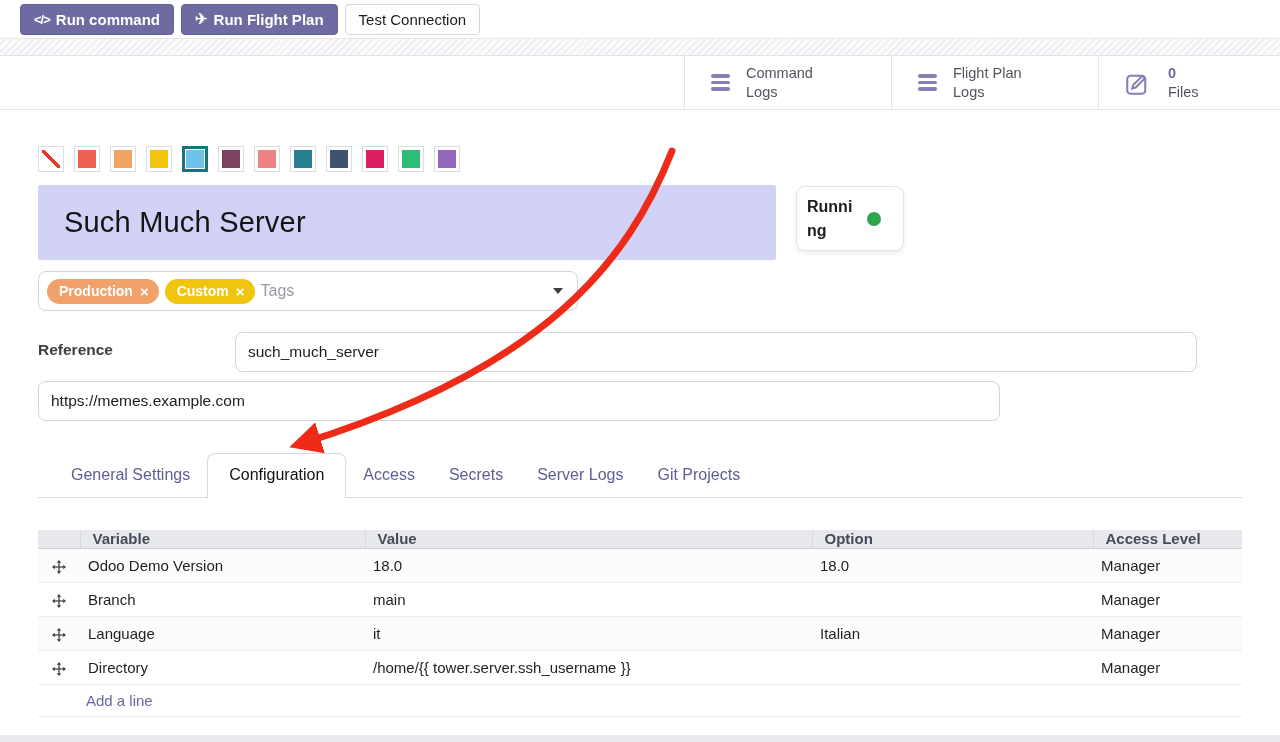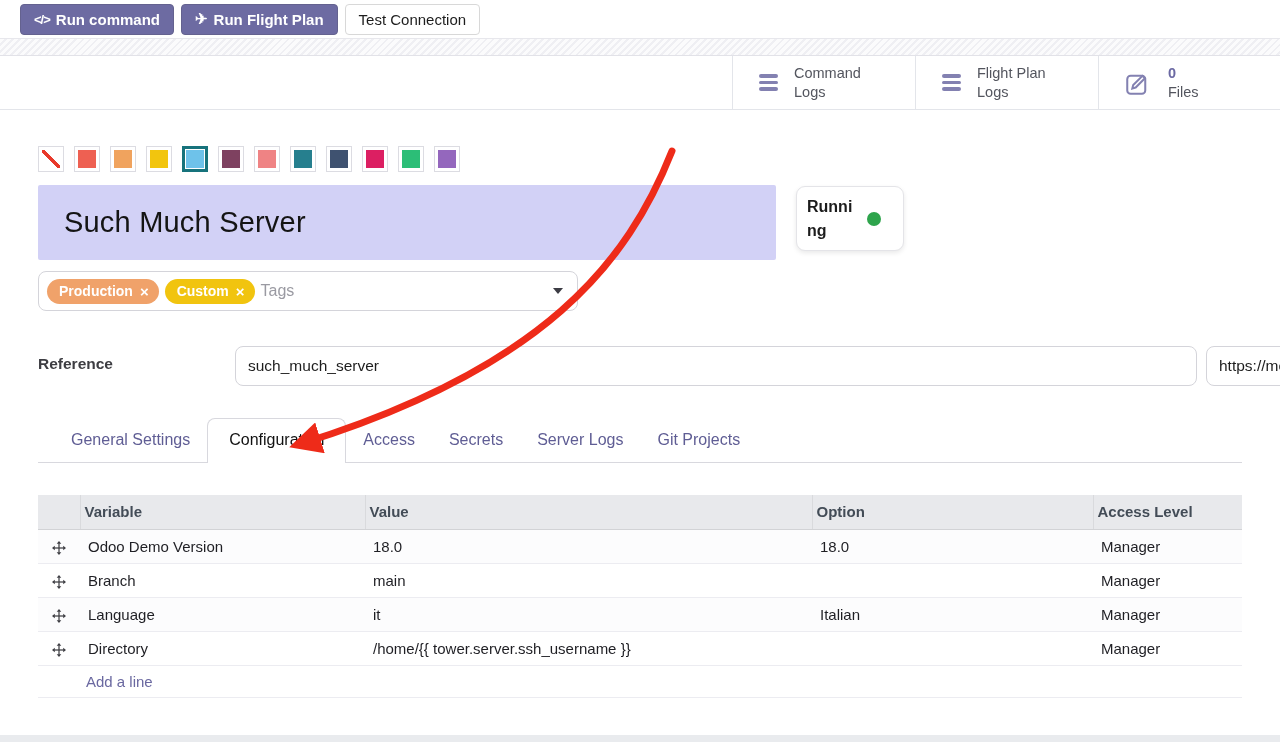--- a/index.html
+++ b/index.html
@@ -14,21 +14,21 @@
   .btn-primary { background:#6d6ba2; color:#fff; border-color:#64628f; }
   .btn-light { background:#fff; color:#1d1d1d; border:1px solid #d8d8d8; font-weight:normal; font-size:15px; }
   .code-ic { font-weight:bold; font-size:13px; letter-spacing:-1px; }
   .plane-ic { font-size:15px; }
 
   
   .hatch { height:18px; border-top:1px solid #e7e7ec; border-bottom:1px solid #e2e2e8;
     background:repeating-linear-gradient(135deg,#fbfbfc 0 3px,#efeff3 3px 5px); }
 
   
-  .headerbar { height:54px; background:#fff; border-bottom:1px solid #e3e5ea; display:flex; justify-content:flex-end; }
+  .headerbar { height:54px; background:#fff; border-bottom:1px solid #e3e5ea; display:flex; justify-content:flex-end;gap:24px; }
   .stat-cell { display:flex; align-items:center; gap:16px; width:183px; padding-left:26px;
     border-left:1px solid #e3e5ea; cursor:pointer; }
   .stat-cell:last-child { width:182px; }
   .ham { display:flex; flex-direction:column; gap:3px; }
   .ham i { display:block; width:19px; height:3.5px; background:#8381b1; border-radius:2px; }
   .stat-text { font-size:14.5px; color:#53555e; line-height:1.3; }
   .stat-num { color:#6b69a3; font-weight:bold; }
   .edit-svg { width:27px; height:27px; stroke:#8381b1; fill:none; stroke-width:1.8; }
 
   
@@ -56,37 +56,37 @@
   .tags-box { margin-top:11px; width:540px; height:40px; border:1px solid #d4d4da; border-radius:8px;
     display:flex; align-items:center; padding:0 14px 0 8px; gap:6px; }
   .tag-pill { display:inline-flex; align-items:center; gap:7px; height:25px; padding:0 10px 0 12px;
     border-radius:999px; color:#fff; font-size:14px; font-weight:bold; cursor:default; }
   .tag-x { font-weight:bold; font-size:15px; cursor:pointer; line-height:1; }
   .tags-ph { color:#9a9aa2; font-size:16px; }
   .caret { margin-left:auto; width:0; height:0; border-left:5px solid transparent;
     border-right:5px solid transparent; border-top:6px solid #3c3c44; cursor:pointer; }
 
   
-  .fields { margin-top:35px; display:flex; flex-direction:row; gap:9px; }
+  .fields { margin-top:21px; display:flex; flex-direction:column; gap:9px; }
   .field-row { display:flex; align-items:flex-start; }
   .field-label { width:197px; font-size:15.5px; font-weight:bold; color:#3d3d42; padding-top:9px; }
   .field-input { width:962px; height:40px; border:1px solid #d4d4da; border-radius:8px;
     font-size:15.5px; color:#1d1d1d; padding:0 12px; font-family:inherit; background:#fff; }
 
   
   .tabs { margin-top:32px; width:1204px; display:flex; align-items:flex-end;
     border-bottom:1px solid #d8d8de; padding-left:16px; }
   .tab { font-size:16px; color:#5f5d94; padding:12px 17px 13px; cursor:pointer; white-space:nowrap; }
   .tab.active { background:#fff; color:#111; border:1px solid #d8d8de; border-bottom:none;
     border-radius:8px 8px 0 0; margin-bottom:-1px; padding:12px 21px 14px; }
 
   
   .cfg-table { margin-top:32px; width:1204px; border-collapse:collapse; font-size:15px; }
   .cfg-table th { background:#e8e9ec; color:#434c57; font-weight:bold; text-align:left;
-    height:34px; padding:0 4px; border-right:1px solid #d9dadd; border-bottom:1px solid #d2d3d6; }
+    height:18px; padding:0 12px; border-right:1px solid #d9dadd; border-bottom:1px solid #d2d3d6; }
   .cfg-table th:last-child { border-right:none; }
   .cfg-table col.c-handle { width:42px; } .cfg-table col.c-var { width:285px; }
   .cfg-table col.c-val { width:447px; } .cfg-table col.c-opt { width:281px; }
   .cfg-table col.c-acc { width:149px; }
   .cfg-table td { height:34px; padding:0 8px; border-bottom:1px solid #ececf1; color:#1f1f24; }
   .cfg-table tr:nth-child(odd) td { background:#fcfcfd; }
   .handle-cell { text-align:center; cursor:grab; }
   .move-svg { width:14px; height:14px; fill:#3d3d42; vertical-align:middle; }
   .addline td { background:#fff !important; color:#6a68a0; cursor:pointer; padding-left:48px; height:32px;margin-top:20px; }
 

